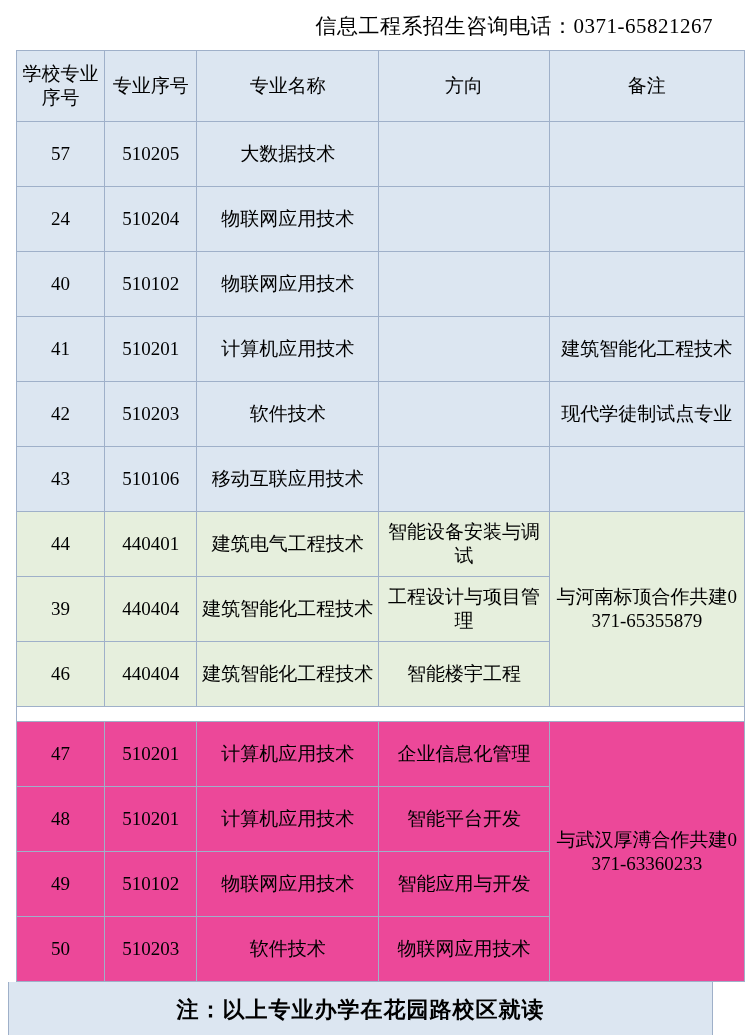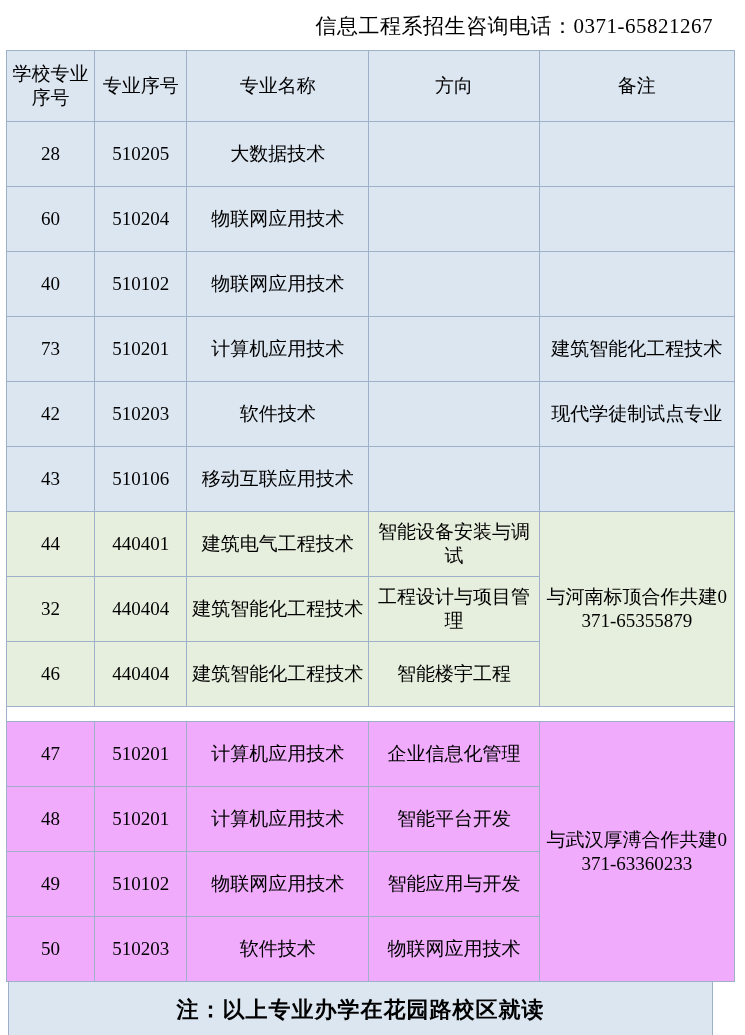--- a/index.html
+++ b/index.html
@@ -24,21 +24,21 @@
   .title-line {
     text-align: right;
     font-size: 21px;
     letter-spacing: 0.5px;
     padding: 12px 8px 10px 0;
     white-space: nowrap;
   }
   table.main {
     border-collapse: collapse;
     width: 729px;
-    margin: 0 6px;
+    margin: 0 16px;
     table-layout: fixed;
   }
   table.main td, table.main th {
     border: 1px solid #9fb0c9;
     text-align: center;
     vertical-align: middle;
     font-size: 19px;
     line-height: 1.25;
     padding: 4px 3px;
     word-break: break-all;
@@ -51,21 +51,21 @@
     padding: 4px 2px;
   }
   col.c0 { width: 88px; }
   col.c1 { width: 92px; }
   col.c2 { width: 182px; }
   col.c3 { width: 170px; }
   col.c4 { width: 195px; }
 
   tr.grp-blue td { background: #dce6f1; }
   tr.grp-green td { background: #e6efdd; }
-  tr.grp-orange td { background: #f0abfc; }
+  tr.grp-orange td { background: #ec4899; }
 
   tbody td { height: 56px; }
   td.note-cell { font-size: 19px; line-height: 1.3; }
   td.merged-note { font-size: 19px; line-height: 1.45; }
 
   .footer-note {
     margin: 0 8px;
     border: 1px solid #9fb0c9;
     border-top: none;
     background: #dce6f1;
@@ -102,42 +102,42 @@
         <th>学校专业序号</th>
         <th>专业序号</th>
         <th>专业名称</th>
         <th>方向</th>
         <th>备注</th>
       </tr>
     </thead>
     <tbody>
 
       <tr class="grp-blue">
-        <td>28</td>
+        <td>57</td>
         <td>510205</td>
         <td>大数据技术</td>
         <td></td>
         <td class="note-cell"></td>
       </tr>
       <tr class="grp-blue">
-        <td>60</td>
+        <td>24</td>
         <td>510204</td>
         <td>物联网应用技术</td>
         <td></td>
         <td class="note-cell"></td>
       </tr>
       <tr class="grp-blue">
         <td>40</td>
         <td>510102</td>
         <td>物联网应用技术</td>
         <td></td>
         <td class="note-cell"></td>
       </tr>
       <tr class="grp-blue">
-        <td>73</td>
+        <td>41</td>
         <td>510201</td>
         <td>计算机应用技术</td>
         <td></td>
         <td class="note-cell">建筑智能化工程技术</td>
       </tr>
       <tr class="grp-blue">
         <td>42</td>
         <td>510203</td>
         <td>软件技术</td>
         <td></td>
@@ -152,21 +152,21 @@
       </tr>
 
       <tr class="grp-green">
         <td>44</td>
         <td>440401</td>
         <td>建筑电气工程技术</td>
         <td>智能设备安装与调试</td>
         <td class="merged-note" rowspan="3">与河南标顶合作共建0371-65355879</td>
       </tr>
       <tr class="grp-green">
-        <td>32</td>
+        <td>39</td>
         <td>440404</td>
         <td>建筑智能化工程技术</td>
         <td>工程设计与项目管理</td>
       </tr>
       <tr class="grp-green">
         <td>46</td>
         <td>440404</td>
         <td>建筑智能化工程技术</td>
         <td>智能楼宇工程</td>
       </tr>

